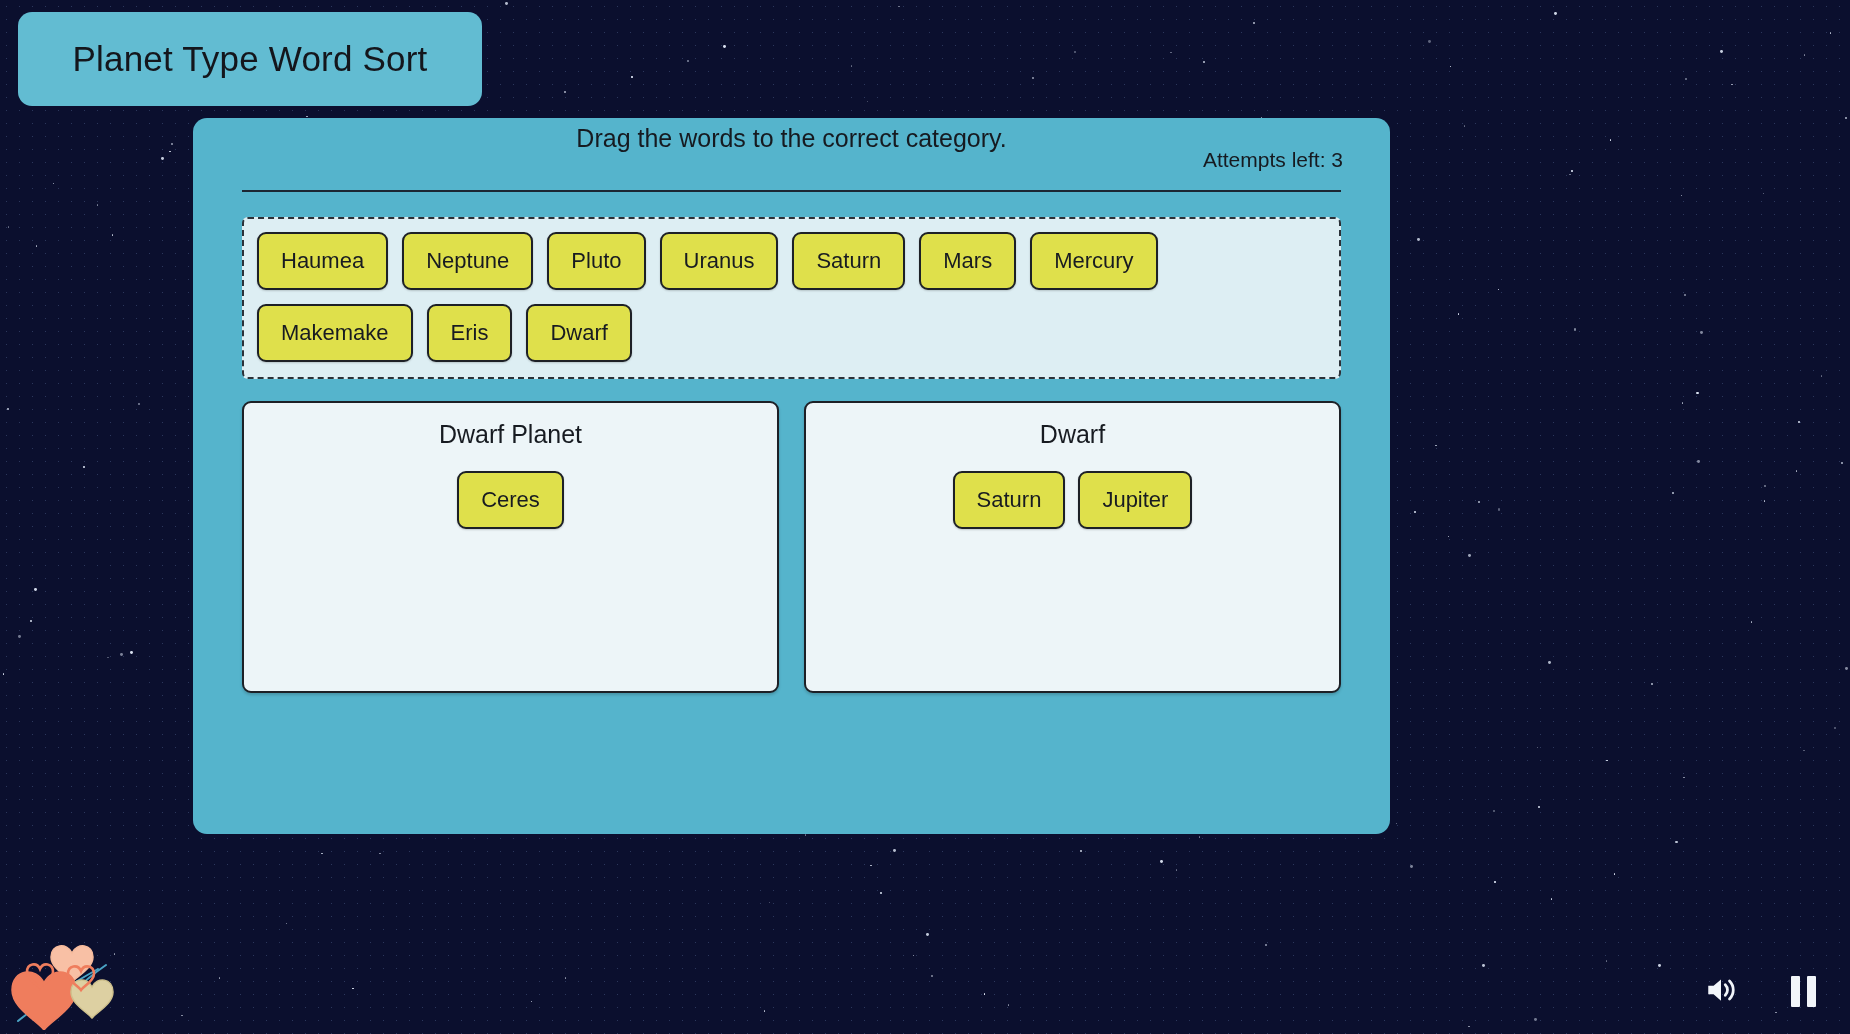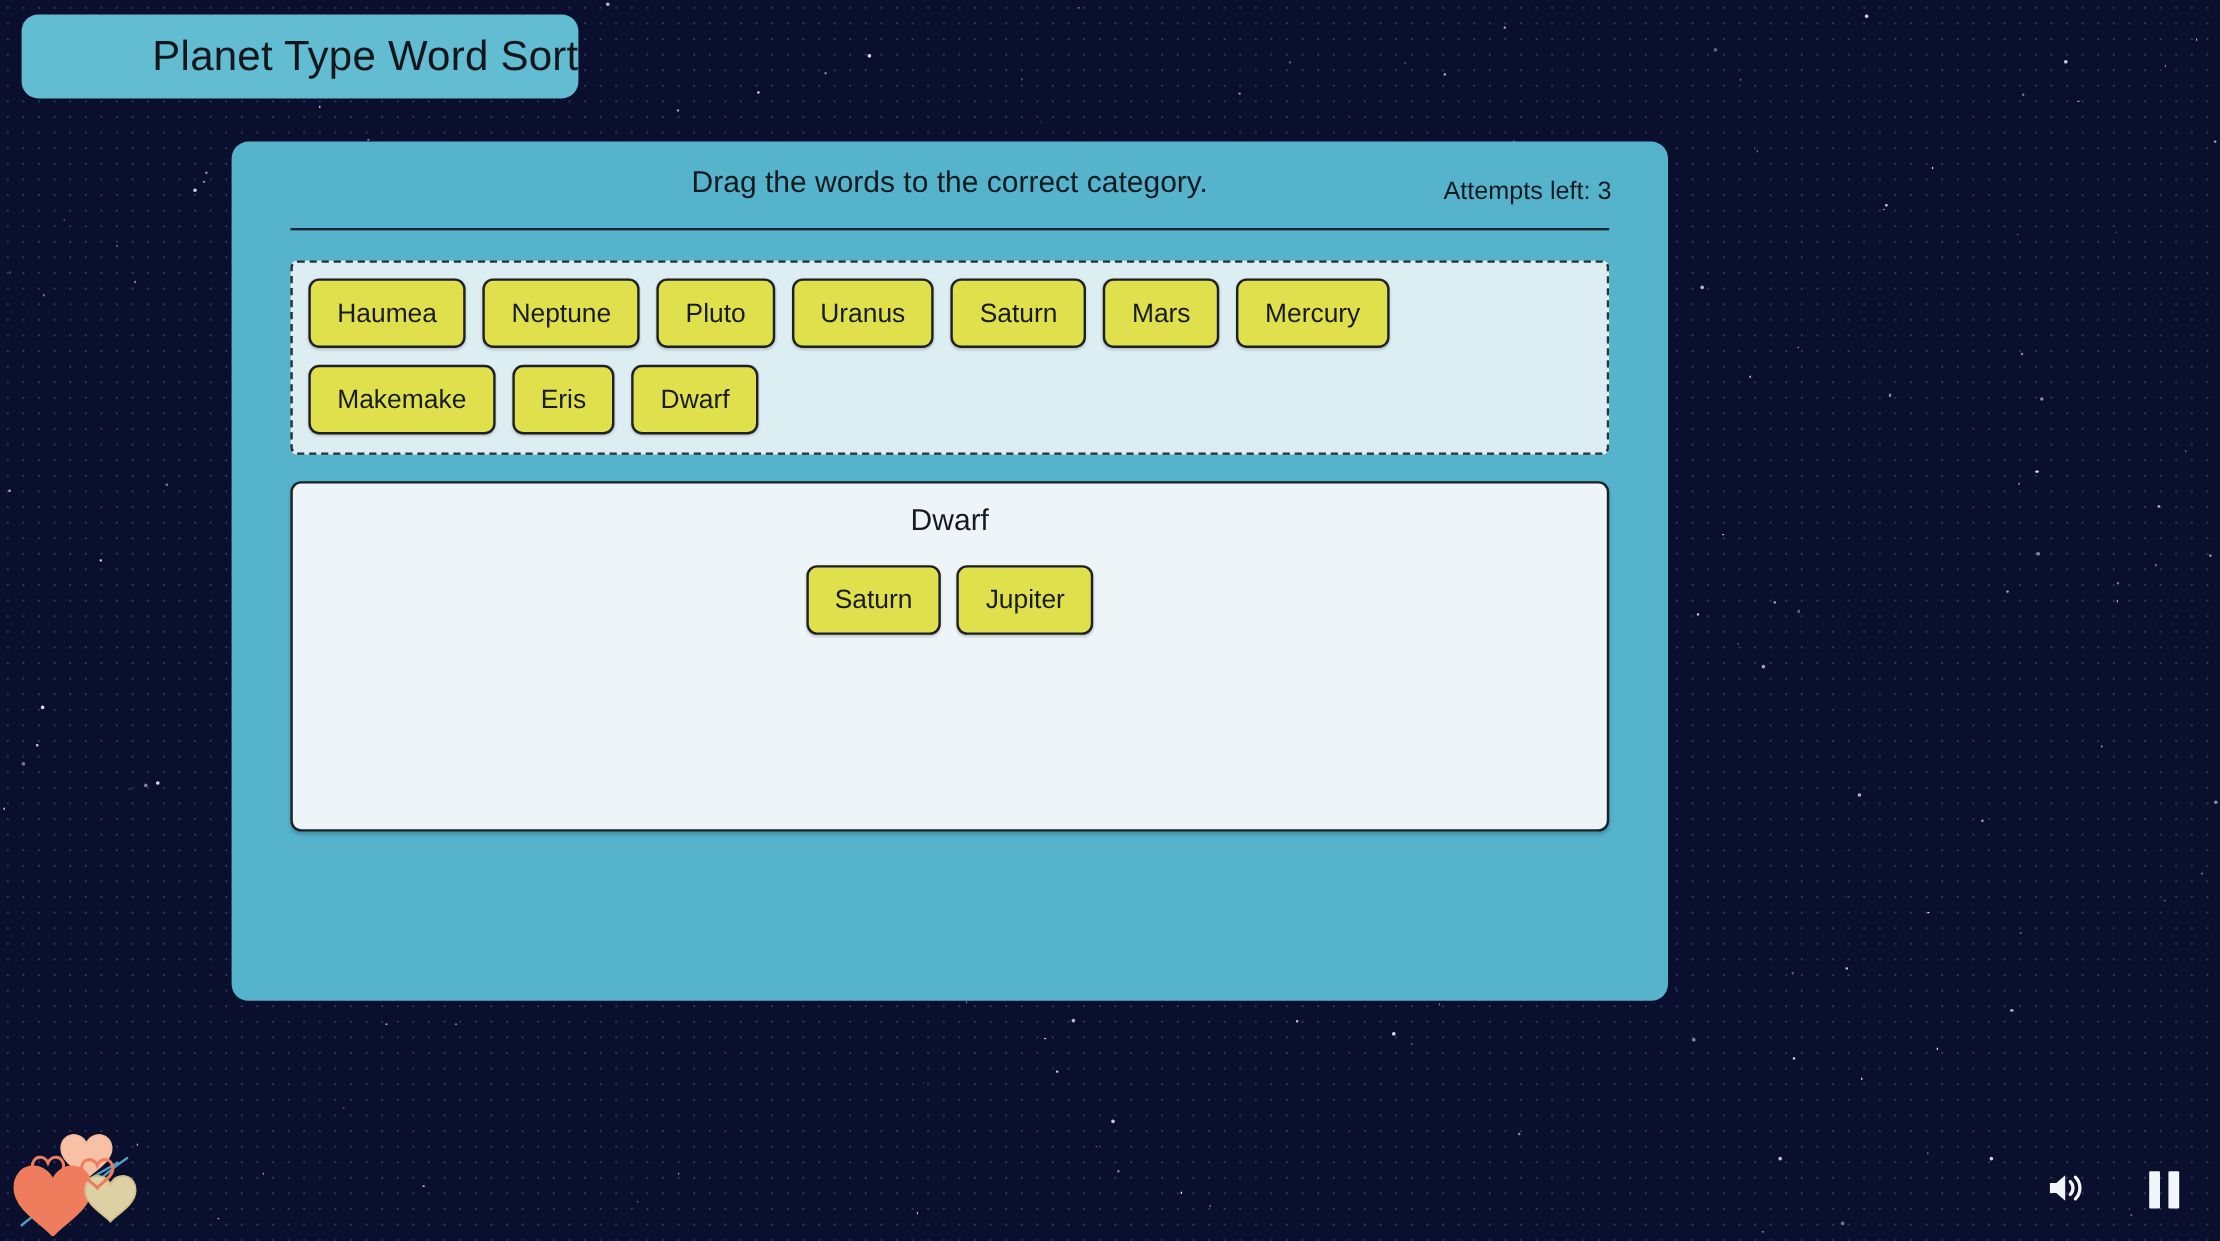--- a/index.html
+++ b/index.html
@@ -37,26 +37,26 @@
     background: #e9f1ff;
     border-radius: 50%;
   }
 
   
   #title-banner {
     position: absolute;
     left: 18px;
     top: 12px;
     width: 464px;
-    height: 70px;
+    height: 94px;
     background: #62bcd2;
     border-radius: 14px;
     display: flex;
     align-items: center;
-    justify-content: flex-end;
+    justify-content: center;
     z-index: 5;
   }
   #title-text {
     font-size: 35px;
     color: #14161c;
     letter-spacing: 0.2px;
     white-space: nowrap;
   }
 
   
@@ -73,21 +73,21 @@
   }
 
   #panel-header {
     position: relative;
     height: 80px;
   }
   #instruction-text {
     position: absolute;
     left: 0;
     right: 0;
-    top: 20px;
+    top: 6px;
     text-align: center;
     font-size: 25px;
     color: #161a20;
   }
   #attempts-left {
     position: absolute;
     right: -2px;
     top: 30px;
     font-size: 21px;
     color: #161a20;
@@ -509,20 +509,26 @@
       <div class="word-tile">Saturn</div>
       <div class="word-tile">Mars</div>
       <div class="word-tile">Mercury</div>
       <div class="word-tile">Makemake</div>
       <div class="word-tile">Eris</div>
       <div class="word-tile">Dwarf</div>
     </div>
 
   <div id="categories">
       <div class="category-zone">
+        <div class="category-title">Dwarf Planet</div>
+        <div class="category-items">
+          <div class="word-tile">Ceres</div>
+        </div>
+      </div>
+      <div class="category-zone">
         <div class="category-title">Dwarf</div>
         <div class="category-items">
           <div class="word-tile">Saturn</div>
           <div class="word-tile">Jupiter</div>
         </div>
       </div>
     </div>
 
 
 </div>

